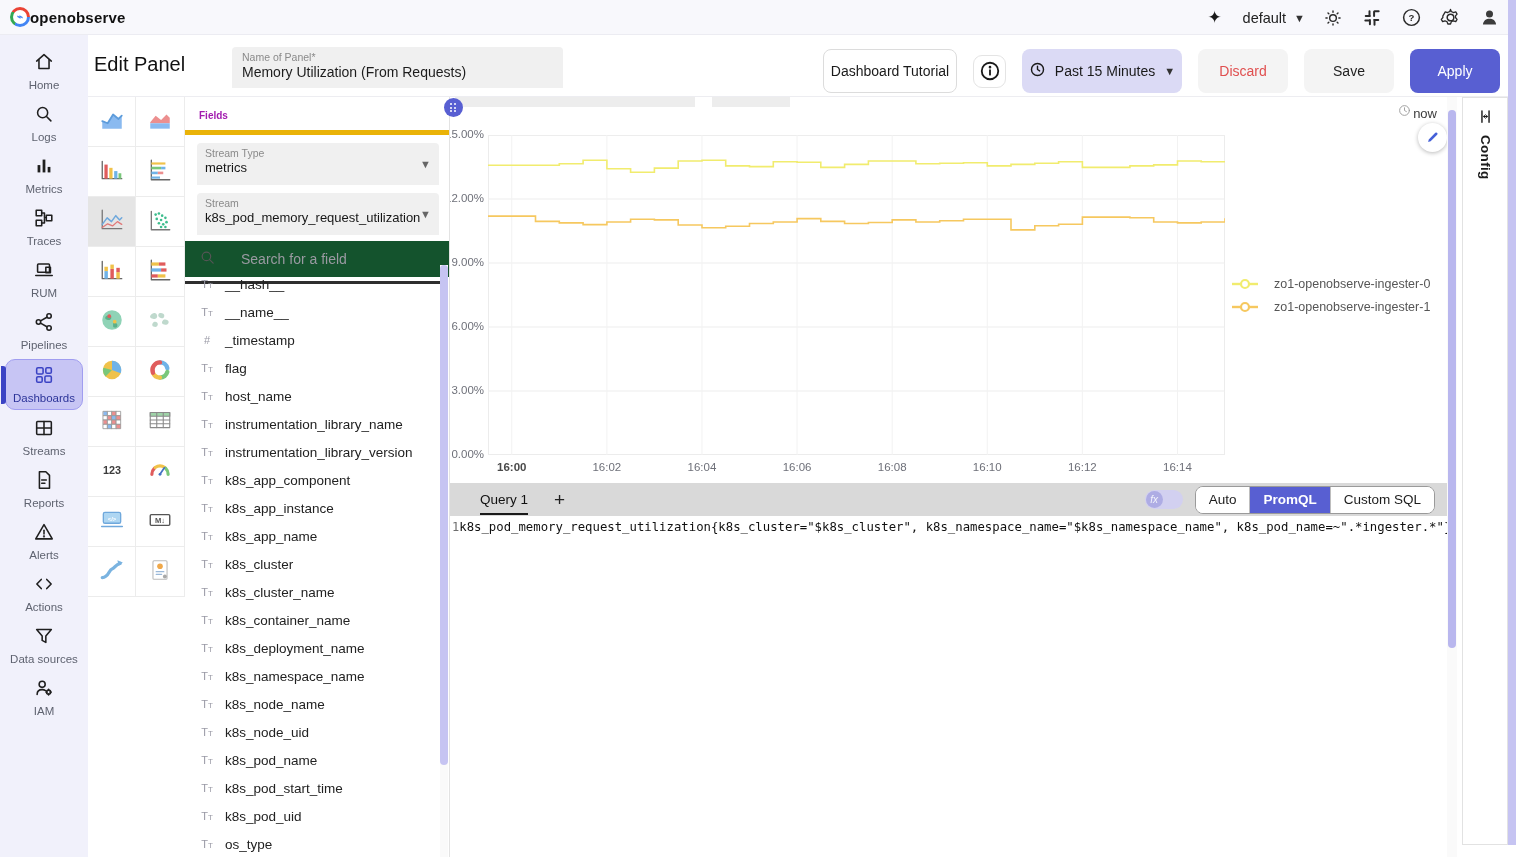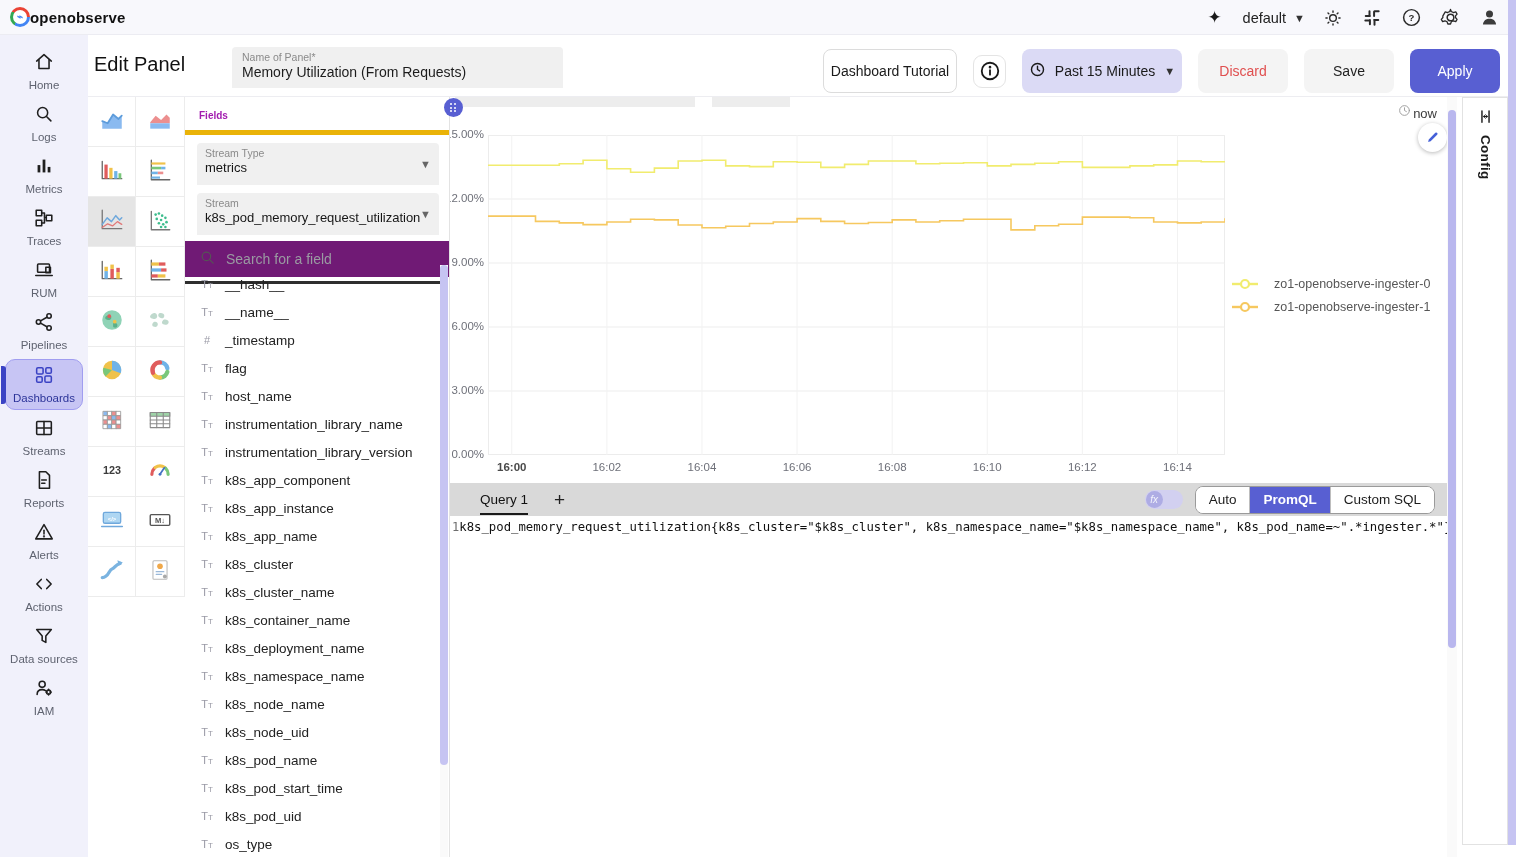--- a/index.html
+++ b/index.html
@@ -49,21 +49,21 @@
   .pcell { height:50px; border-right:1px solid #ececec; border-bottom:1px solid #ececec; display:flex; align-items:center; justify-content:center; cursor:pointer; background:#fff; }
   .pcell.selected { background:#e5e5e5; }
 
   
   .fields-panel { position:absolute; left:185px; top:97px; width:265px; height:760px; background:#fff; border-right:1px solid #e3e3e3; z-index:14; }
   .fields-title { font-size:10px; font-weight:bold; color:#a21caf; padding:13px 0 9px 14px; border-bottom:5px solid #eab308; }
   .sel-box { margin:8px 10px 0 12px; background:#f0f0f0; border-radius:4px 4px 0 0; height:42px; padding:4px 8px 0 8px; position:relative; cursor:pointer; }
   .sel-box .fl { font-size:10.5px; color:#8a8a8a; }
   .sel-box .fv { font-size:13px; color:#161616; margin-top:1px; white-space:nowrap; overflow:hidden; }
   .sel-caret { position:absolute; right:8px; top:15px; font-size:11px; color:#666; }
-  .search-row { margin:6px 0 0 0; height:36px; background:#701a75; display:flex; align-items:center; gap:10px; padding-left:14px; }
+  .search-row { margin:6px 0 0 0; height:36px; background:#14532d; display:flex; align-items:center; gap:25px; padding-left:14px; }
   .search-row .ph { font-size:14px; color:#9a9aa2; }
   .fields-divider { height:3px; background:#2e2e2e; margin-top:4px; width:258px; }
   .field-list { position:absolute; left:0; top:169px; bottom:0; width:250px; overflow:hidden; padding-top:4px; }
   .field-item { display:flex; align-items:center; gap:10px; height:28px; padding-left:14px; cursor:pointer; }
   .field-item .ficon { width:16px; font-size:11px; color:#9a9aa6; text-align:center; }
   .field-item .ficon .sm { font-size:8px; }
   .field-item .fname { font-size:13.5px; color:#222; }
   .fields-scroll { position:absolute; right:1px; top:168px; bottom:0; width:8px; background:#fafafa; }
   .fields-thumb { position:absolute; left:0; top:0; width:8px; height:500px; background:#c6c4f2; border-radius:4px; }
 

